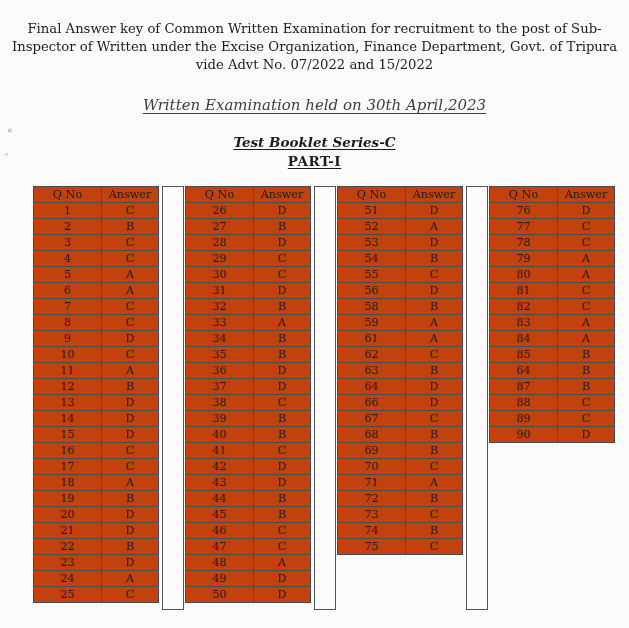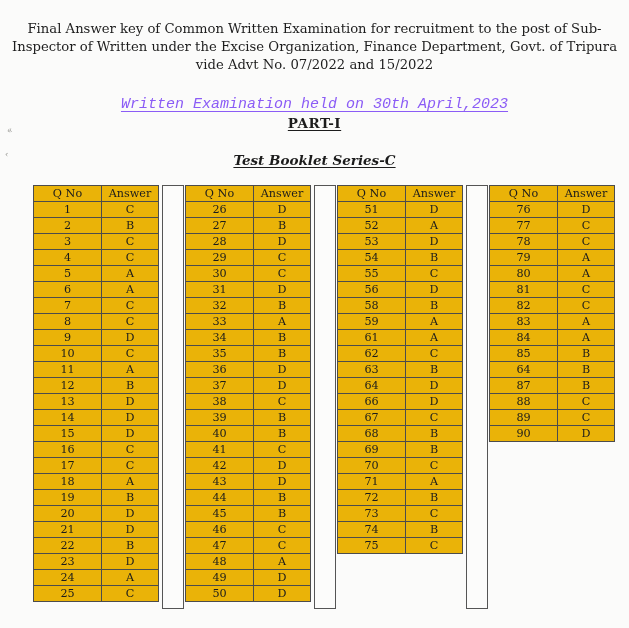--- a/index.html
+++ b/index.html
@@ -23,22 +23,21 @@
     color: #1d1d1d;
   }
   .heading-row { text-align: center; }
   .exam-heading {
     display: inline-block;
     margin-top: 22px;
     font-size: 15px;
     font-style: italic;
     text-decoration: underline;
     text-underline-offset: 3px;
-    color: #8b5cf6;
-    font-family: Liberation Mono, monospace;
+    color: #404040;
   }
   .series-heading {
     display: inline-block;
     margin-top: 20px;
     font-size: 13.5px;
     font-style: italic;
     font-weight: bold;
     text-decoration: underline;
     text-underline-offset: 2px;
   }
@@ -51,21 +50,21 @@
     text-decoration: underline;
     text-underline-offset: 2px;
   }
   .tables-wrap {
     display: flex;
     align-items: flex-start;
     margin: 16px 0 0 33px;
   }
   table.akey {
     border-collapse: collapse;
-    background: #eab308;
+    background: #c2410c;
   }
   table.akey th, table.akey td {
     border: 1px solid #4c4c4c;
     font-size: 11.2px;
     text-align: center;
     vertical-align: middle;
     height: 16px;
     padding: 0 2px;
     font-family: "DejaVu Serif", "Liberation Serif", serif;
     color: #1c1c1c;
@@ -102,25 +101,25 @@
     <div>Final Answer key of Common Written Examination for recruitment to the post of Sub-</div>
     <div>Inspector of Written under the Excise Organization, Finance Department, Govt. of Tripura</div>
     <div>vide Advt No. 07/2022 and 15/2022</div>
   </div>
 
   <div class="heading-row">
     <span class="exam-heading">Written Examination held on 30th April,2023</span>
   </div>
 
   <div class="heading-row">
+    <span class="series-heading">Test Booklet Series-C</span>
+  </div>
+
+  <div class="heading-row">
     <span class="part-heading">PART-I</span>
-  </div>
-
-  <div class="heading-row">
-    <span class="series-heading">Test Booklet Series-C</span>
   </div>
 
   <div class="tables-wrap" id="tables-wrap">
       <table class="akey">
         <thead>
           <tr>
             <th class="col-q">Q No</th>
             <th class="col-a">Answer</th>
           </tr>
         </thead>

